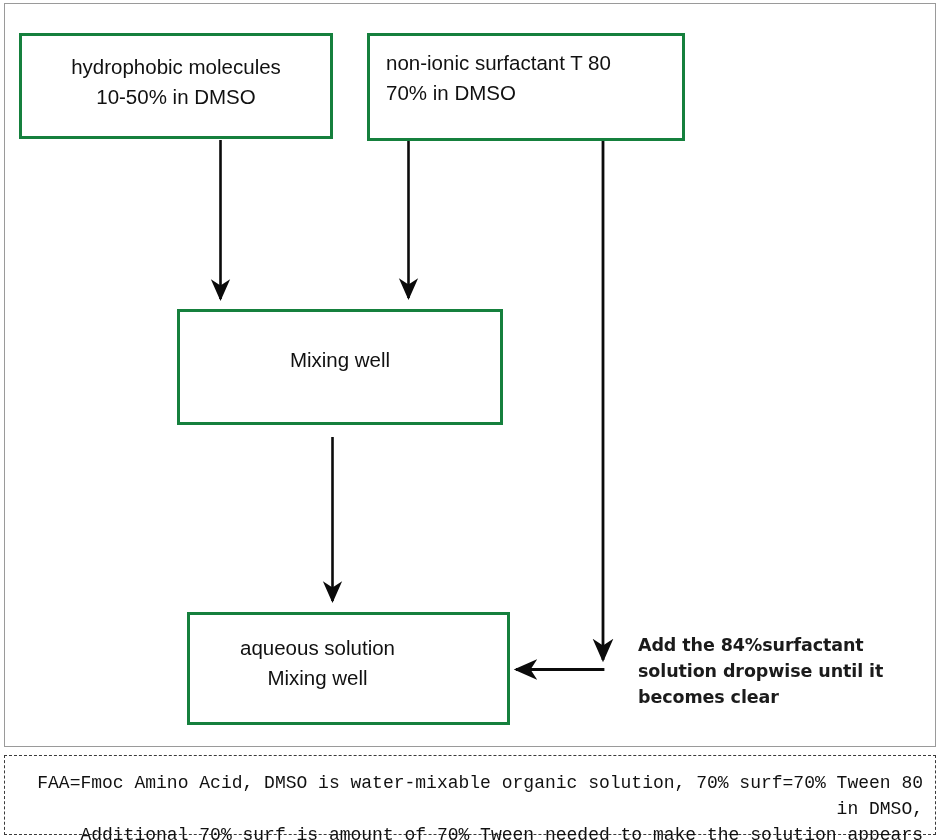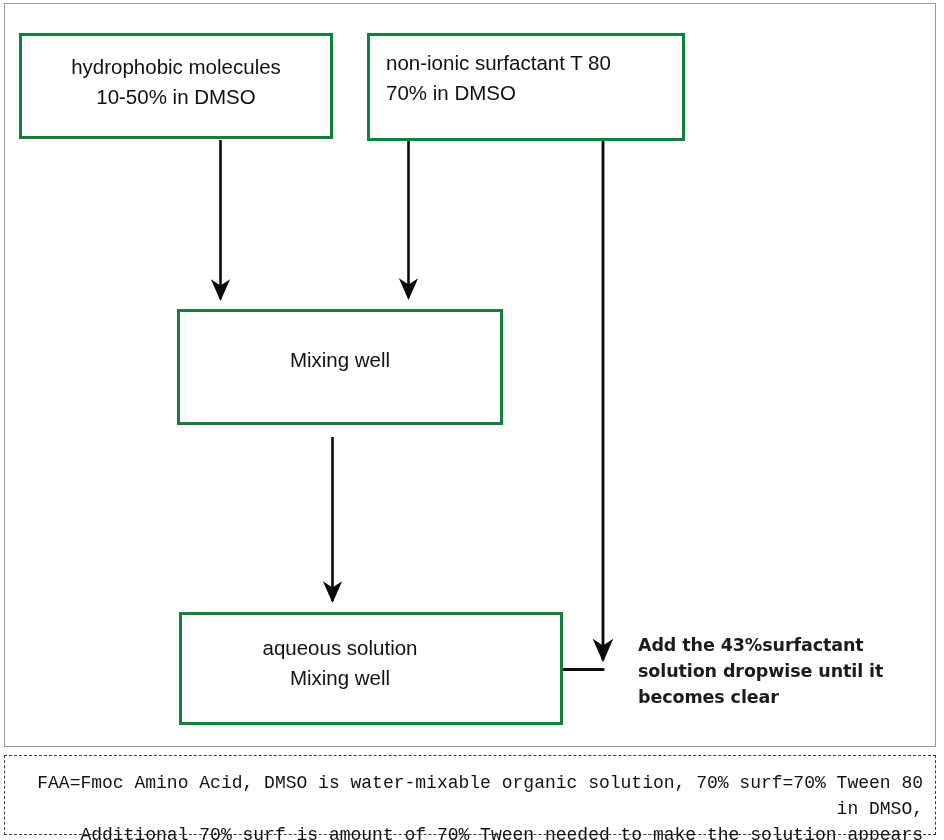--- a/index.html
+++ b/index.html
@@ -83,23 +83,23 @@
     left: 172px;
     top: 305px;
     width: 326px;
     height: 116px;
     text-align: center;
     font-size: 20.5px;
     padding-top: 33px;
   }
 
   .node-aqueous {
-    left: 174px;
+    left: 182px;
     top: 608px;
-    width: 384px;
+    width: 323px;
     height: 113px;
     text-align: center;
     font-size: 20.5px;
     padding-top: 18px;
     padding-right: 62px;
   }
 
   
   .connectors {
     position: absolute;
@@ -177,21 +177,21 @@
 10-50% in DMSO</div>
 
     <div class="node node-surfactant">non-ionic surfactant T 80
 70% in DMSO</div>
 
     <div class="node node-mixing">Mixing well</div>
 
     <div class="node node-aqueous">aqueous solution
 Mixing well</div>
 
-    <div class="annotation">Add the 43%surfactant
+    <div class="annotation">Add the 84%surfactant
 solution dropwise until it
 becomes clear</div>
 
   </div>
 
   <div class="caption-frame">
     <div class="caption-text">FAA=Fmoc Amino Acid, DMSO is water-mixable organic solution, 70% surf=70% Tween 80 in DMSO,
 Additional 70% surf is amount of 70% Tween needed to make the solution appears clear.</div>
   </div>
 

